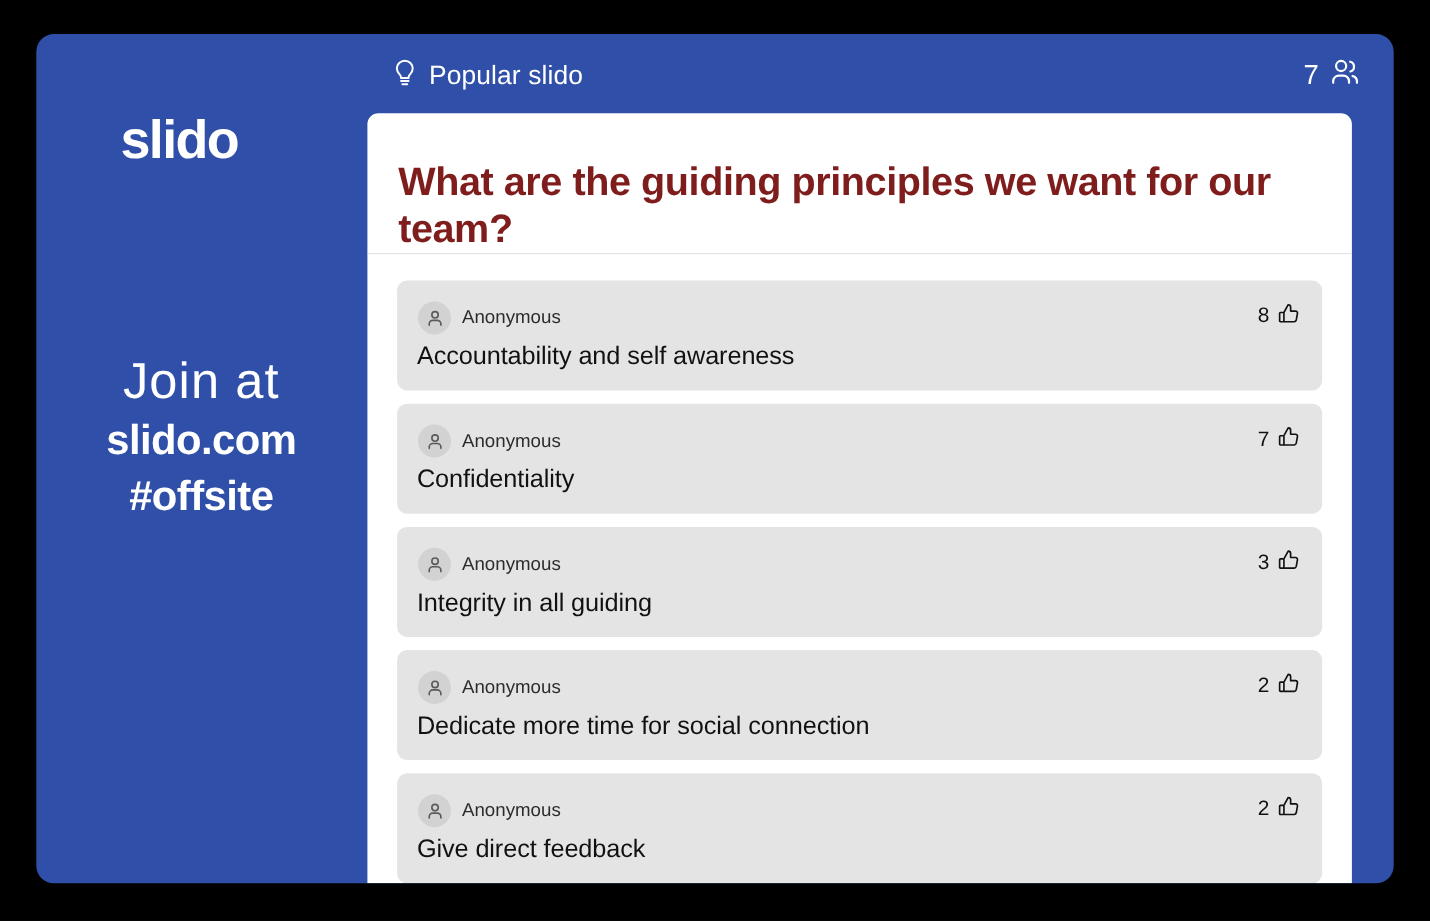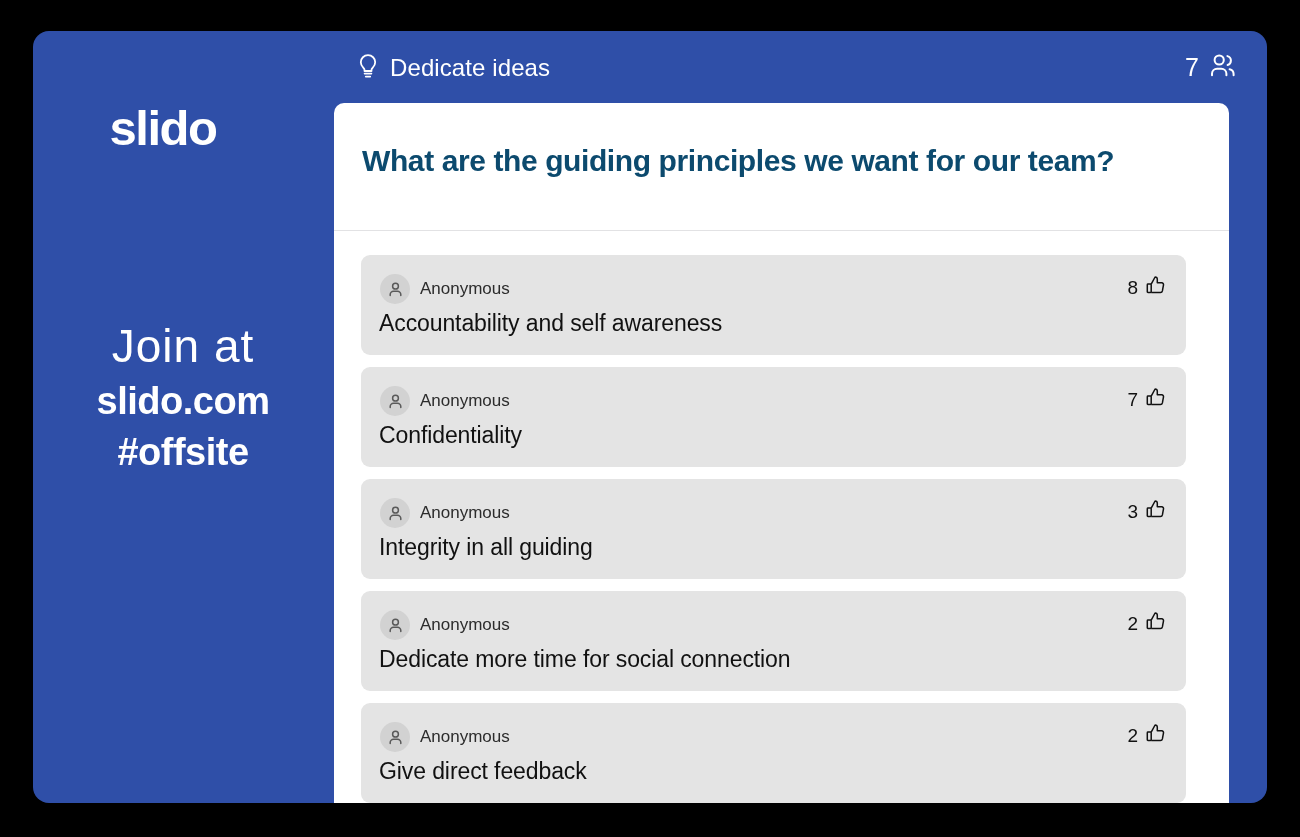--- a/index.html
+++ b/index.html
@@ -128,34 +128,34 @@
     position: relative;
     height: 128px;
     border-bottom: 1px solid #e2e2e4;
     box-sizing: border-box;
   }
   #question-title {
     position: absolute;
     left: 28px;
     top: 40px;
     right: 40px;
-    font-size: 30px;
+    font-size: 36px;
     font-weight: bold;
-    color: #0c4a6e;
+    color: #7f1d1d;
     letter-spacing: -0.4px;
     line-height: 1.2;
   }
 
   #ideas-list {
     position: absolute;
     left: 0;
     top: 129px;
     right: 0;
     bottom: 0;
-    padding: 23px 43px 0 27px;
+    padding: 23px 27px 0 27px;
     box-sizing: border-box;
     overflow: hidden;
   }
   .idea-card {
     position: relative;
     background: #e4e4e4;
     border-radius: 9px;
     height: 100px;
     margin-bottom: 12px;
     box-sizing: border-box;
@@ -226,21 +226,21 @@
 
     <div id="top-bar">
       <div id="mode-label-wrap">
         <span>
           <svg width="22" height="26" viewBox="0 0 22 26" fill="none">
             <path d="M11 2.2c-4 0-7.2 3.1-7.2 7 0 2.5 1.3 4.3 2.6 5.6.7.7 1.1 1.3 1.1 2.1v1.1h7v-1.1c0-.8.4-1.4 1.1-2.1 1.3-1.3 2.6-3.1 2.6-5.6 0-3.9-3.2-7-7.2-7z" stroke="#ffffff" stroke-width="1.8" stroke-linejoin="round"></path>
             <line x1="7.6" y1="20.6" x2="14.4" y2="20.6" stroke="#ffffff" stroke-width="1.8" stroke-linecap="round"></line>
             <line x1="8.8" y1="23.6" x2="13.2" y2="23.6" stroke="#ffffff" stroke-width="1.8" stroke-linecap="round"></line>
           </svg>
         </span>
-        <span class="label">Dedicate ideas</span>
+        <span class="label">Popular slido</span>
       </div>
       <div id="participants-wrap">
         <span class="count">7</span>
         <span>
           <svg width="28" height="25" viewBox="0 0 28 25" fill="none">
             <circle cx="10.2" cy="7" r="4.6" stroke="#ffffff" stroke-width="2"></circle>
             <path d="M3 22.3v-1.6c0-2.8 2.3-5 5.1-5h4.2c2.8 0 5.1 2.2 5.1 5v1.6" stroke="#ffffff" stroke-width="2" stroke-linecap="round" stroke-linejoin="round"></path>
             <path d="M18.4 3.1c2 .5 3.5 2.3 3.5 4.5 0 2.1-1.4 3.9-3.3 4.4" stroke="#ffffff" stroke-width="2" stroke-linecap="round"></path>
             <path d="M20.6 16.2c2.3.5 4 2.5 4 4.9v1.2" stroke="#ffffff" stroke-width="2" stroke-linecap="round"></path>
           </svg>

